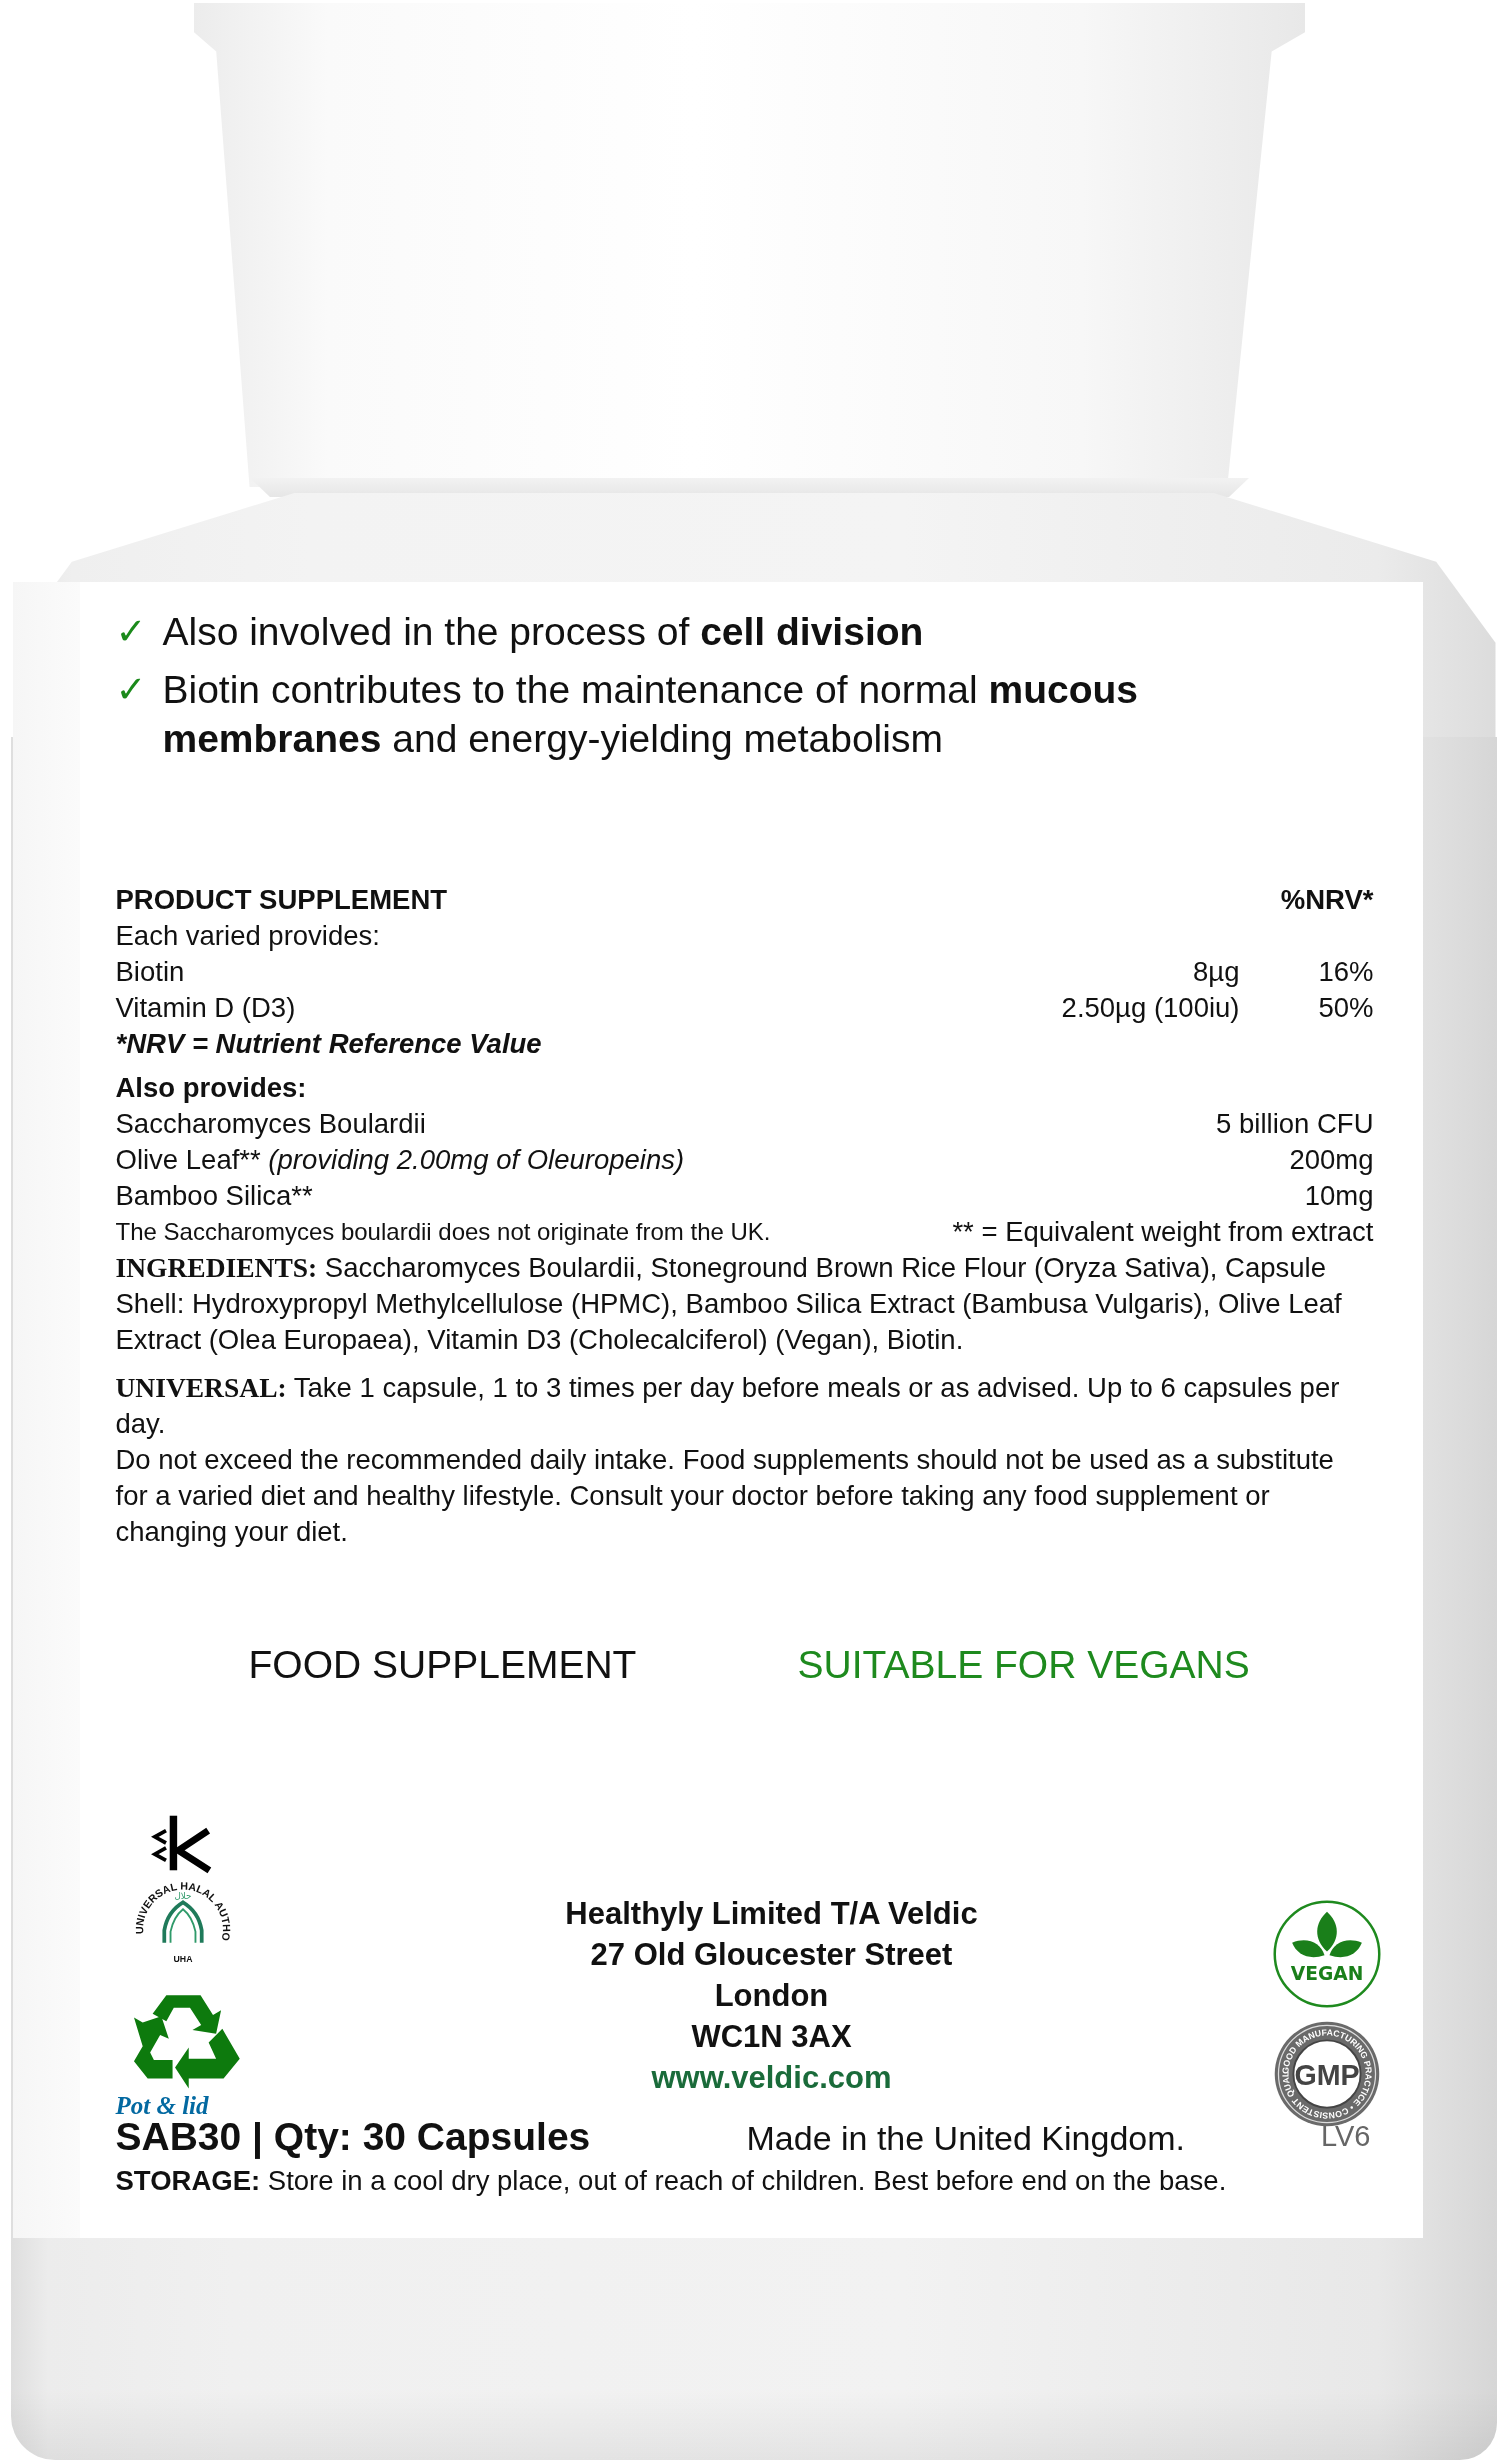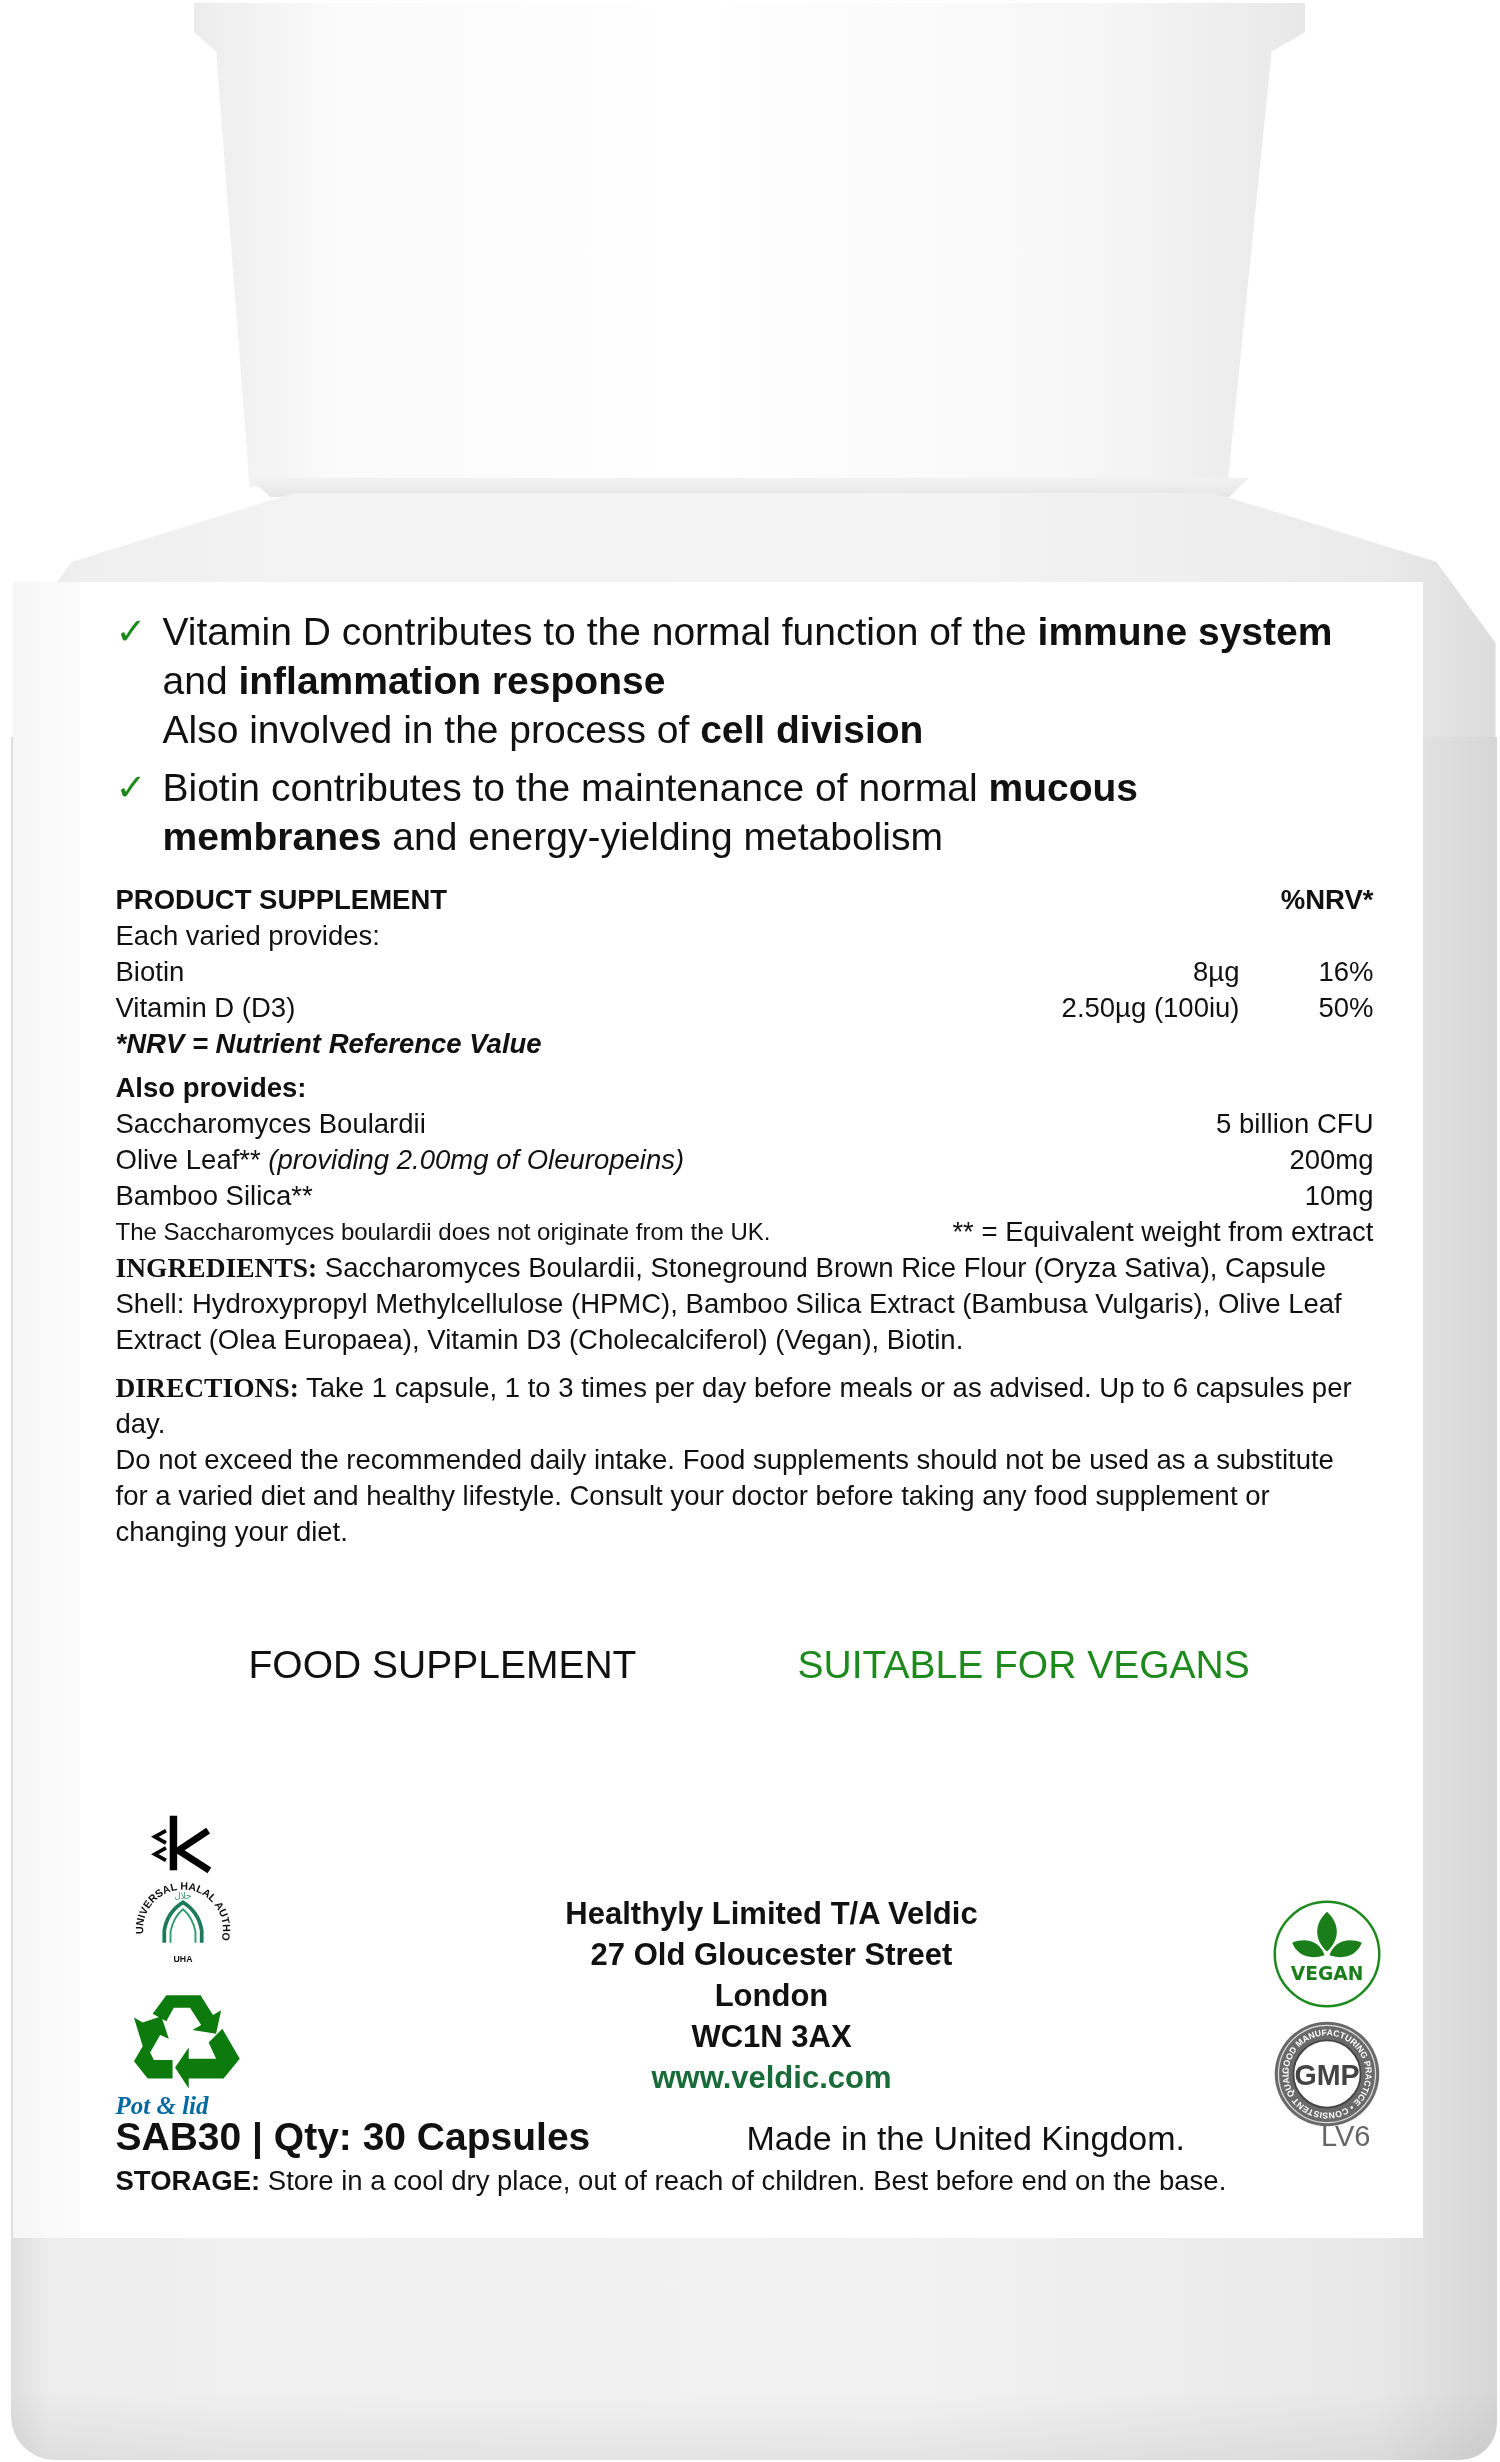--- a/index.html
+++ b/index.html
@@ -95,23 +95,20 @@
 <div class="shoulder"></div>
 <div class="body-bottle"></div>
 <div class="body-bottle-base"></div>
 
 <div class="label">
   <div class="label-shade"></div>
 
   <div class="claims">
     <div class="claim">
       <span class="check">✓</span>
-      <span>
-        <span>Vitamin D contributes to the normal function of the </span><b>immune system</b><span> and </span><b>inflammation response</b>
-      </span>
       <div>
         <span>Also involved in the process of </span><b>cell division</b>
       </div>
     </div>
     <div class="claim">
       <span class="check">✓</span>
       <span>
         <span>Biotin contributes to the maintenance of normal </span><b>mucous membranes</b><span> and energy-yielding metabolism</span>
       </span>
     </div>
@@ -157,21 +154,21 @@
       <span class="l small">The Saccharomyces boulardii does not originate from the UK.</span>
       <span class="r">** = Equivalent weight from extract</span>
     </div>
   </div>
 
   <div class="para" style="top:668px">
     <b>INGREDIENTS:</b><span> Saccharomyces Boulardii, Stoneground Brown Rice Flour (Oryza Sativa), Capsule Shell: Hydroxypropyl Methylcellulose (HPMC), Bamboo Silica Extract (Bambusa Vulgaris), Olive Leaf Extract (Olea Europaea), Vitamin D3 (Cholecalciferol) (Vegan), Biotin.</span>
   </div>
 
   <div class="para" style="top:788px">
-    <b>DIRECTIONS:</b><span> Take 1 capsule, 1 to 3 times per day before meals or as advised. Up to 6 capsules per day.</span>
+    <b>UNIVERSAL:</b><span> Take 1 capsule, 1 to 3 times per day before meals or as advised. Up to 6 capsules per day.</span>
     <div>Do not exceed the recommended daily intake. Food supplements should not be used as a substitute for a varied diet and healthy lifestyle. Consult your doctor before taking any food supplement or changing your diet.</div>
   </div>
 
   <div class="tags tag-food">FOOD SUPPLEMENT</div>
   <div class="tags tag-vegan">SUITABLE FOR VEGANS</div>
 
   <div class="logo kaa">
     <svg viewBox="0 0 130 100" width="81" height="62">
       <polyline points="40,30 22,40 40,50" fill="none" stroke="#000" stroke-width="6"></polyline>
       <polyline points="40,58 22,68 40,78" fill="none" stroke="#000" stroke-width="6"></polyline>

